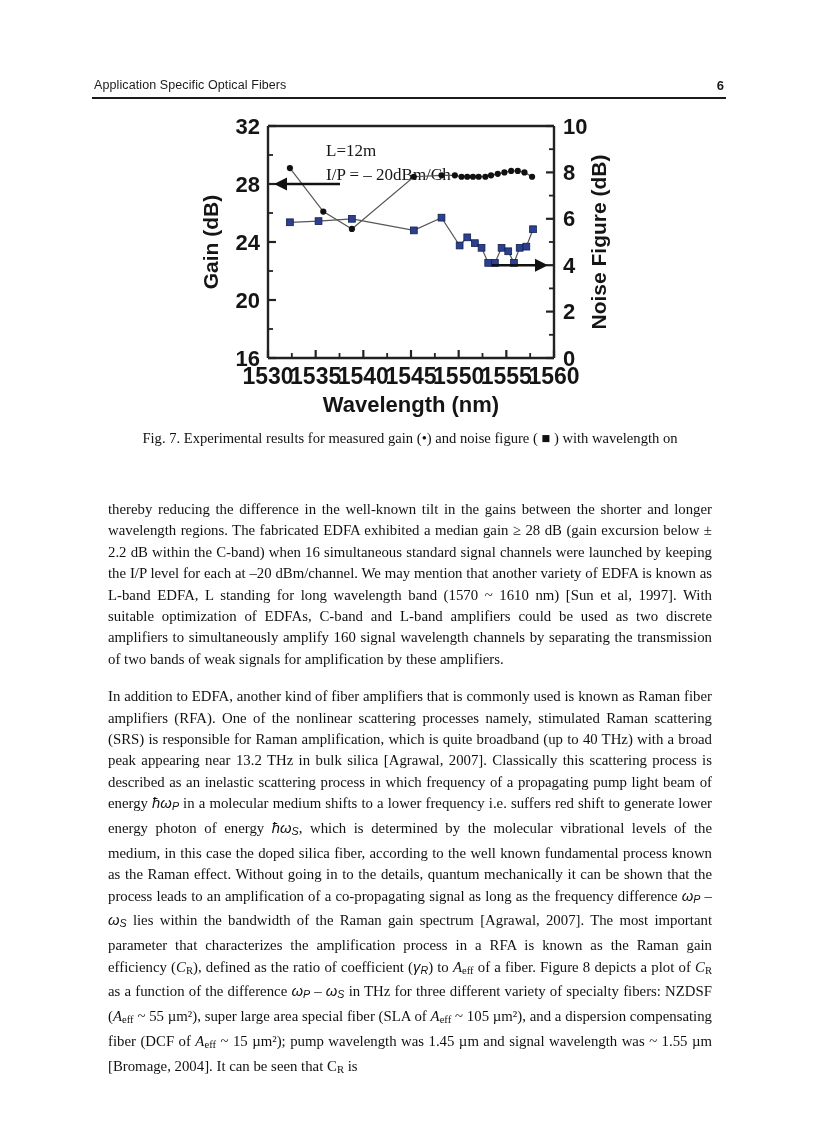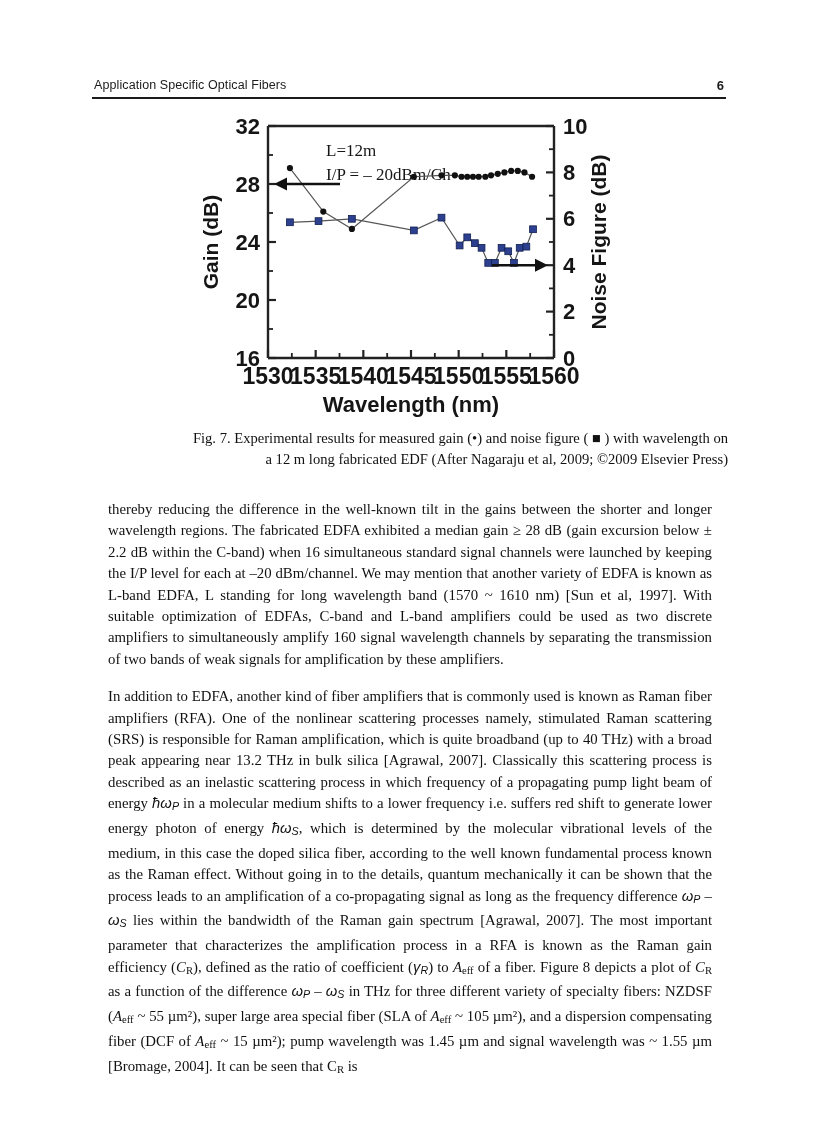--- a/index.html
+++ b/index.html
@@ -75,21 +75,21 @@
   }
 
   
   .caption {
     position: absolute;
     left: 92px;
     top: 428px;
     width: 636px;
     font-size: 14.6px;
     line-height: 21px;
-    text-align: right;
+    text-align: center;
     color: #111;
   }
 
   
   .body-text {
     position: absolute;
     left: 92px;
     top: 483px;
     width: 636px;
   }
@@ -221,21 +221,20 @@
         <rect x="331.62666666666627" y="115.84" width="6.8" height="6.8" fill="#2d3f8f" stroke="#11204f" stroke-width="0.8"></rect>
         <line x1="142" y1="74" x2="85" y2="74" stroke="#111" stroke-width="2.6"></line>
         <path d="M 76 74 L 89 67.5 L 89 80.5 Z" fill="#111"></path>
         <line x1="294" y1="155.2" x2="341" y2="155.2" stroke="#111" stroke-width="2.6"></line>
         <path d="M 350 155.2 L 337 148.7 L 337 161.7 Z" fill="#111"></path>
       </svg>
   </div>
 
   <div class="caption">
     <div>Fig. 7. Experimental results for measured gain  (•) and noise figure ( ■ ) with wavelength on</div>
-    <div>a 12 m long fabricated EDF (After Nagaraju et al, 2009; ©2009 Elsevier Press)</div>
   </div>
 
   <div class="body-text">
 
     <p class="para">thereby reducing the difference in the well-known tilt in the gains between the shorter and longer wavelength regions. The fabricated EDFA exhibited a median gain ≥ 28 dB (gain excursion below ± 2.2 dB within the C-band) when 16 simultaneous standard signal channels were launched by keeping the I/P level for each at –20 dBm/channel.  We may mention that another variety of EDFA is known as L-band EDFA, L standing for long wavelength band (1570 ~ 1610 nm) [Sun et al, 1997].  With suitable optimization of EDFAs, C-band and L-band amplifiers could be used as two discrete amplifiers to simultaneously amplify 160 signal wavelength channels by separating the transmission of two bands of weak signals for amplification by these amplifiers.</p>
 
     <p class="para"><span>In addition to EDFA, another kind of fiber amplifiers that is commonly used is known as Raman fiber amplifiers (RFA).  One of the nonlinear scattering processes namely, stimulated Raman scattering (SRS) is responsible for Raman amplification, which is quite broadband (up to 40 THz) with a broad peak appearing near 13.2 THz in bulk silica [Agrawal, 2007]. Classically this scattering process is described as an inelastic scattering process in which frequency of a propagating pump light beam of energy </span><i class="sym"><span>ħω</span><sub>P</sub></i><span> in a molecular medium shifts to a lower frequency i.e. suffers red shift to generate lower energy photon of energy </span><i class="sym"><span>ħω</span><sub>S</sub></i><span>, which is determined by the molecular vibrational levels of the medium, in this case the doped silica fiber, according to the well known fundamental process known as the Raman effect. Without going in to the details, quantum mechanically it can be shown that the process leads to an amplification of a co-propagating signal as long as the frequency difference </span><i class="sym"><span>ω</span><sub>P</sub></i><span> – </span><i class="sym"><span>ω</span><sub>S</sub></i><span> lies within the bandwidth of the Raman gain spectrum [Agrawal, 2007]. The most important parameter that characterizes the amplification process in a RFA is known as the Raman gain efficiency (</span><span><i>C</i><sub>R</sub></span><span>), defined as the ratio of coefficient (</span><i class="sym"><span>γ</span><sub>R</sub></i><span>) to </span><span><i>A</i><sub>eff</sub></span><span> of a fiber. Figure 8 depicts a plot of </span><span><i>C</i><sub>R</sub></span><span> as a function of the difference </span><i class="sym"><span>ω</span><sub>P</sub></i><span> – </span><i class="sym"><span>ω</span><sub>S</sub></i><span> in THz for three different variety of specialty fibers: NZDSF (</span><span><i>A</i><sub>eff</sub></span><span> ~ 55 µm²), super large area special fiber (SLA of </span><span><i>A</i><sub>eff</sub></span><span> ~ 105 µm²), and a dispersion compensating fiber (DCF of </span><span><i>A</i><sub>eff</sub></span><span> ~ 15 µm²); pump wavelength was 1.45 µm and signal wavelength was ~ 1.55 µm [Bromage, 2004].  It can be seen that </span><span><span>C</span><sub>R</sub></span><span> is</span></p>
 
   </div>
 

